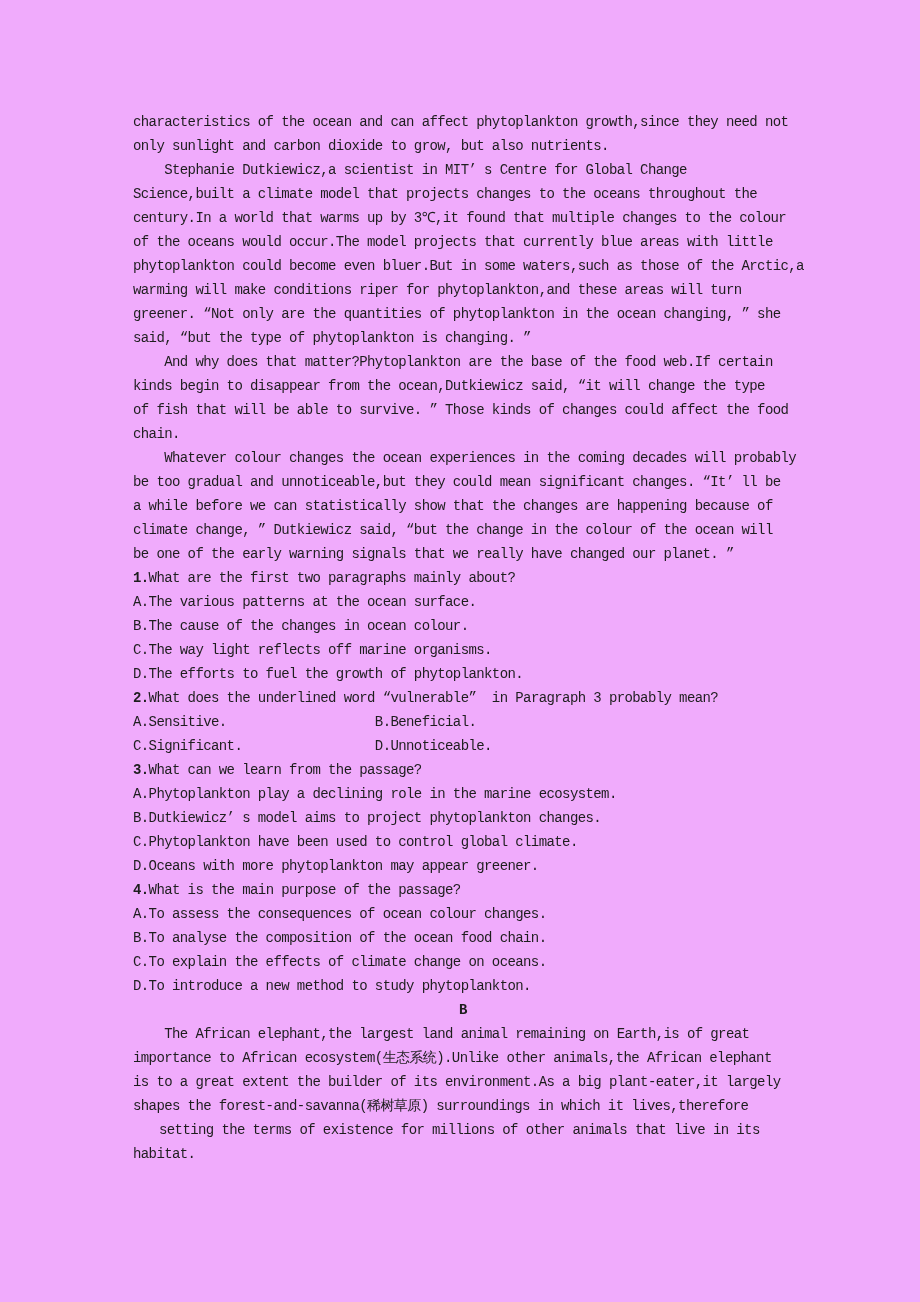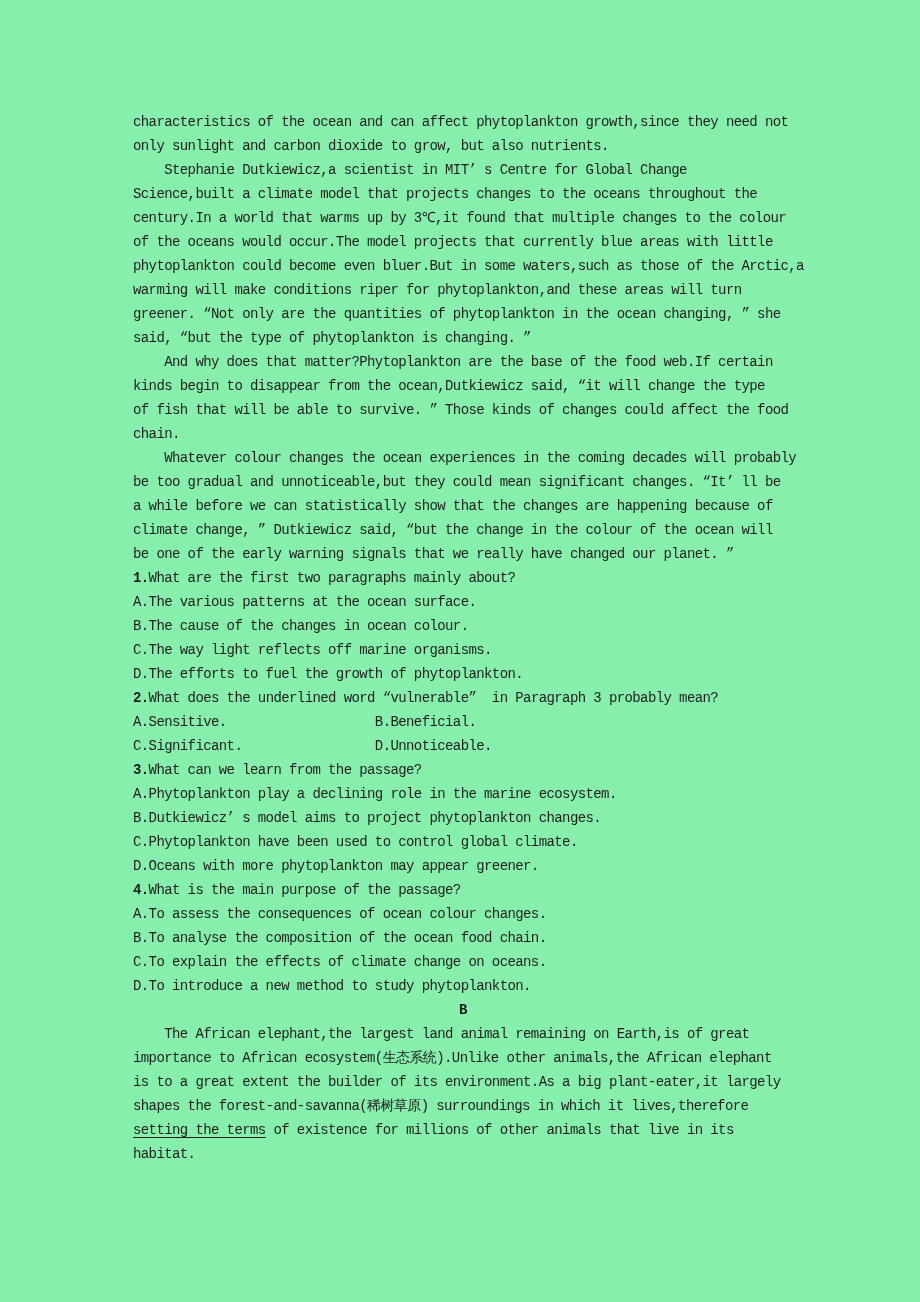--- a/index.html
+++ b/index.html
@@ -4,21 +4,21 @@
 <style>
   html, body {
     margin: 0;
     padding: 0;
     background: #ffffff;
   }
   .page {
     position: relative;
     width: 920px;
     height: 1302px;
-    background: #86efac;
+    background: #f0abfc;
     overflow: hidden;
   }
   .text-area {
     position: absolute;
     left: 133px;
     top: 110px;
     width: 660px;
     font-family: "Liberation Mono", "DejaVu Sans Mono", monospace;
     font-size: 14px;
     letter-spacing: -0.6px;
@@ -29,22 +29,22 @@
   .line {
     height: 24px;
   }
   .line.center {
     text-align: center;
   }
   .bold {
     font-weight: bold;
   }
   .underline {
-    text-decoration: underline;
     text-underline-offset: 3px;
+    margin-left: 26px;
   }
 </style>
 </head>
 <body>
 
 <div class="page">
   <div class="text-area"><div class="line"><span>characteristics of the ocean and can affect phytoplankton growth,since they need not</span></div><div class="line"><span>only sunlight and carbon dioxide to grow, but also nutrients.</span></div><div class="line"><span>    Stephanie Dutkiewicz,a scientist in MIT’ s Centre for Global Change</span></div><div class="line"><span>Science,built a climate model that projects changes to the oceans throughout the</span></div><div class="line"><span>century.In a world that warms up by 3℃,it found that multiple changes to the colour</span></div><div class="line"><span>of the oceans would occur.The model projects that currently blue areas with little</span></div><div class="line"><span>phytoplankton could become even bluer.But in some waters,such as those of the Arctic,a</span></div><div class="line"><span>warming will make conditions riper for phytoplankton,and these areas will turn</span></div><div class="line"><span>greener. “Not only are the quantities of phytoplankton in the ocean changing, ” she</span></div><div class="line"><span>said, “but the type of phytoplankton is changing. ”</span></div><div class="line"><span>    And why does that matter?Phytoplankton are the base of the food web.If certain</span></div><div class="line"><span>kinds begin to disappear from the ocean,Dutkiewicz said, “it will change the type</span></div><div class="line"><span>of fish that will be able to survive. ” Those kinds of changes could affect the food</span></div><div class="line"><span>chain.</span></div><div class="line"><span>    Whatever colour changes the ocean experiences in the coming decades will probably</span></div><div class="line"><span>be too gradual and unnoticeable,but they could mean significant changes. “It’ ll be</span></div><div class="line"><span>a while before we can statistically show that the changes are happening because of</span></div><div class="line"><span>climate change, ” Dutkiewicz said, “but the change in the colour of the ocean will</span></div><div class="line"><span>be one of the early warning signals that we really have changed our planet. ”</span></div><div class="line"><span class="bold">1.</span><span>What are the first two paragraphs mainly about?</span></div><div class="line"><span>A.The various patterns at the ocean surface.</span></div><div class="line"><span>B.The cause of the changes in ocean colour.</span></div><div class="line"><span>C.The way light reflects off marine organisms.</span></div><div class="line"><span>D.The efforts to fuel the growth of phytoplankton.</span></div><div class="line"><span class="bold">2.</span><span>What does the underlined word “vulnerable”  in Paragraph 3 probably mean?</span></div><div class="line"><span>A.Sensitive.                   B.Beneficial.</span></div><div class="line"><span>C.Significant.                 D.Unnoticeable.</span></div><div class="line"><span class="bold">3.</span><span>What can we learn from the passage?</span></div><div class="line"><span>A.Phytoplankton play a declining role in the marine ecosystem.</span></div><div class="line"><span>B.Dutkiewicz’ s model aims to project phytoplankton changes.</span></div><div class="line"><span>C.Phytoplankton have been used to control global climate.</span></div><div class="line"><span>D.Oceans with more phytoplankton may appear greener.</span></div><div class="line"><span class="bold">4.</span><span>What is the main purpose of the passage?</span></div><div class="line"><span>A.To assess the consequences of ocean colour changes.</span></div><div class="line"><span>B.To analyse the composition of the ocean food chain.</span></div><div class="line"><span>C.To explain the effects of climate change on oceans.</span></div><div class="line"><span>D.To introduce a new method to study phytoplankton.</span></div><div class="line center"><span class="bold">B</span></div><div class="line"><span>    The African elephant,the largest land animal remaining on Earth,is of great</span></div><div class="line"><span>importance to African ecosystem(生态系统).Unlike other animals,the African elephant</span></div><div class="line"><span>is to a great extent the builder of its environment.As a big plant-eater,it largely</span></div><div class="line"><span>shapes the forest-and-savanna(稀树草原) surroundings in which it lives,therefore</span></div><div class="line"><span class="underline">setting the terms</span><span> of existence for millions of other animals that live in its</span></div><div class="line"><span>habitat.</span></div></div>
 </div>
 
 </body></html>

